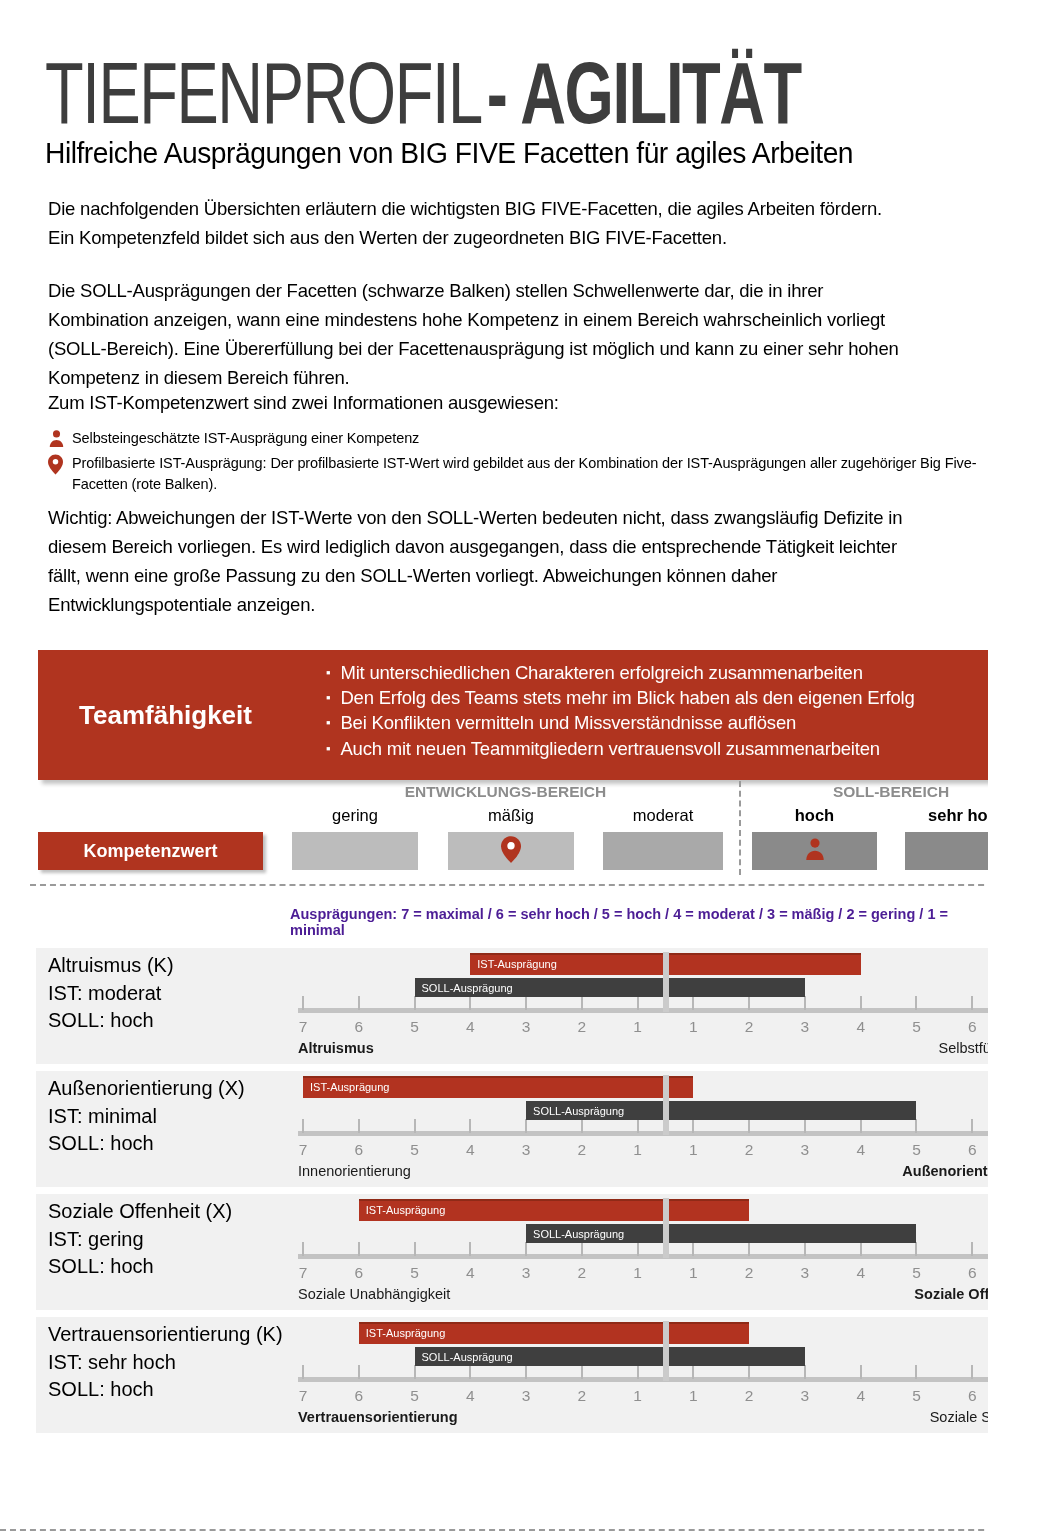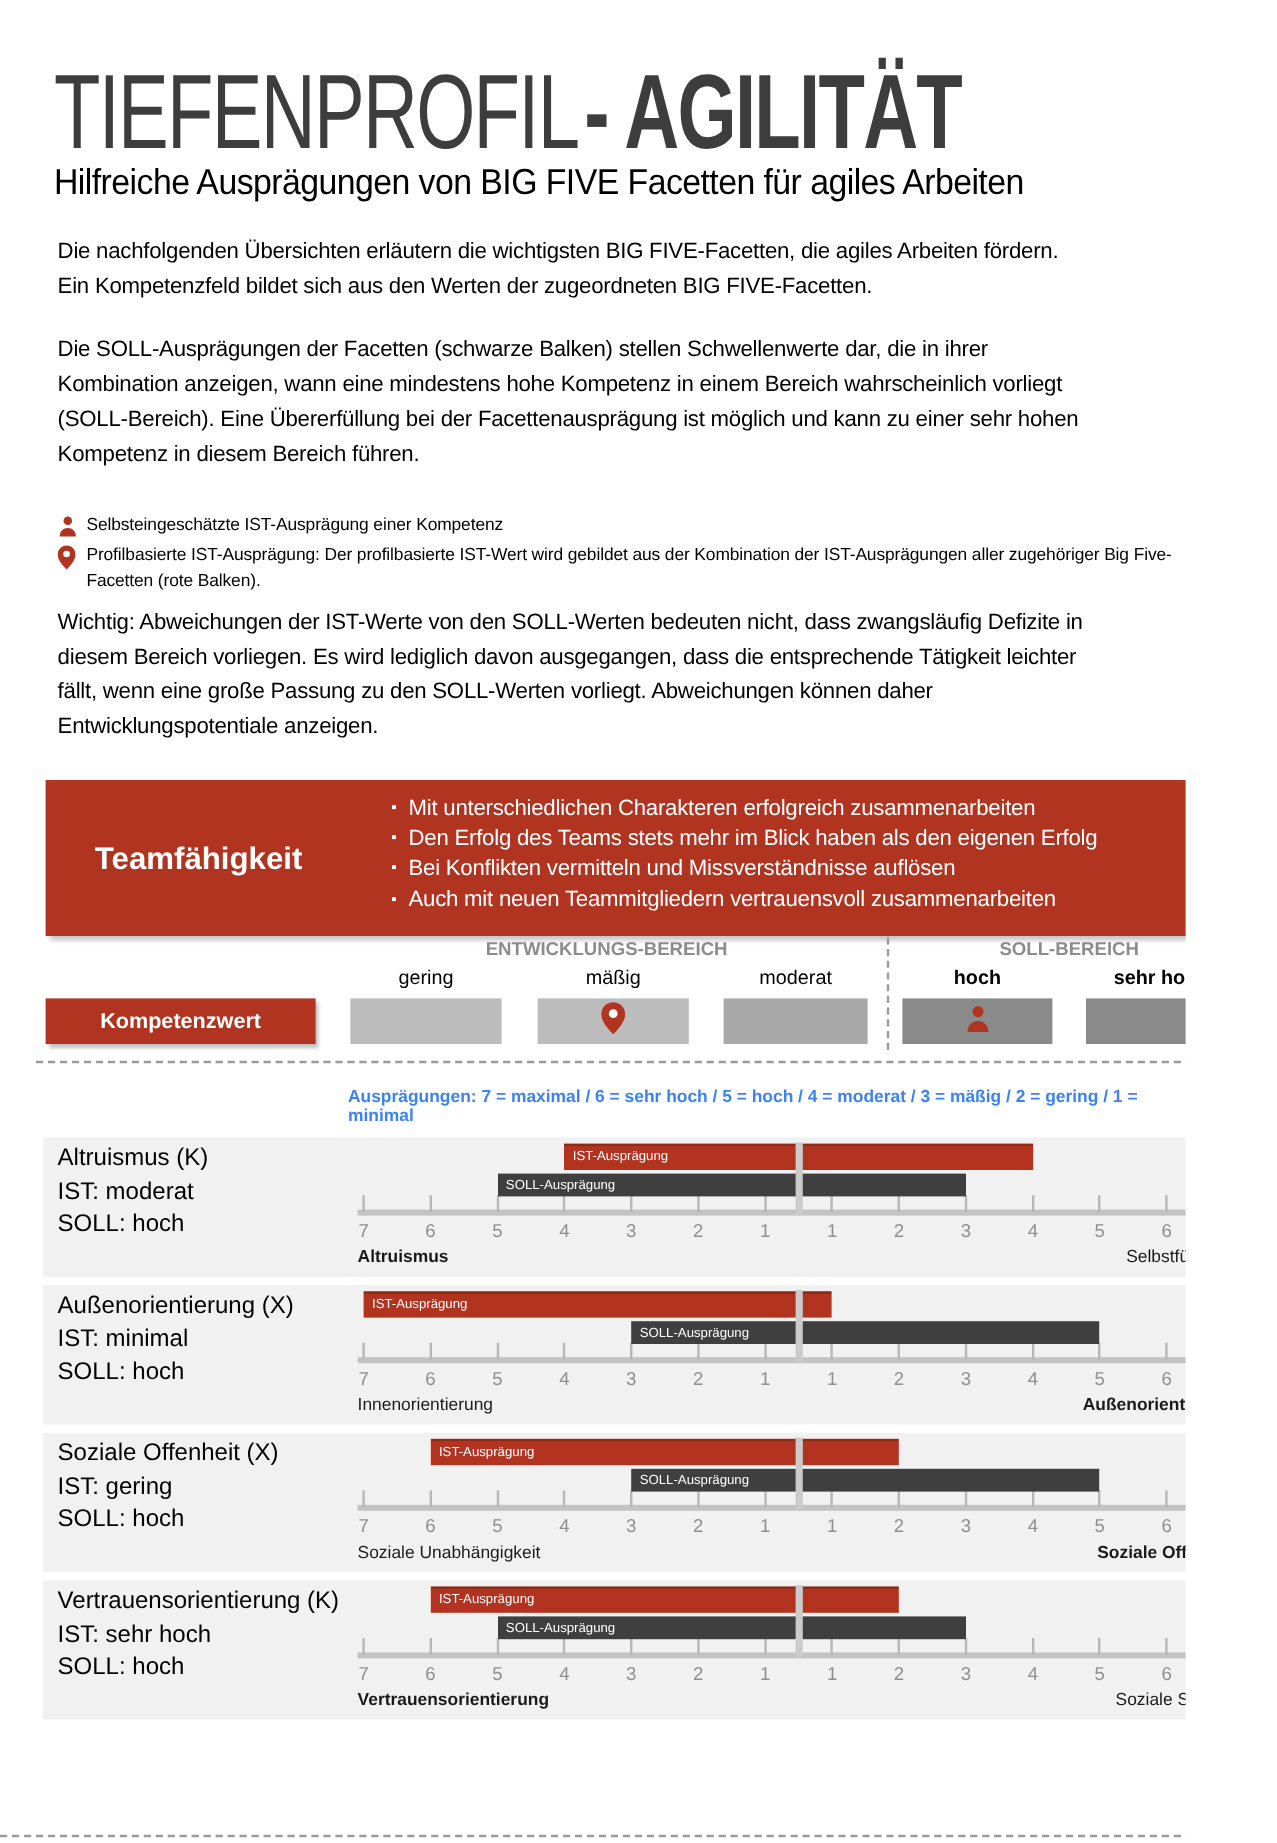--- a/index.html
+++ b/index.html
@@ -48,21 +48,21 @@
   .kw-box{position:absolute;left:0;top:49px;width:225px;height:38px;background:#b0341f;
     box-shadow:3px 3px 3px #c0c0c0;display:flex;align-items:center;justify-content:center;
     color:#fff;font-size:18px;font-weight:700;}
   .gray-l{background:#bcbcbc;}
   .gray-m{background:#a9a9a9;}
   .gray-d{background:#8a8a8a;}
   .lg-box{display:flex;align-items:center;justify-content:center;}
   .hr-dash{position:absolute;left:30px;top:884px;width:1004px;border-top:2px dashed #9a9a9a;}
   .bottom-dash{position:absolute;left:0;top:1529px;width:1064px;border-top:2px dashed #9a9a9a;}
   
-  .scale-note{position:absolute;left:290px;top:906px;font-size:14.5px;font-weight:700;color:#3b82f6;}
+  .scale-note{position:absolute;left:290px;top:906px;font-size:14.5px;font-weight:700;color:#4c1d95;}
   
   #chart-rows{position:absolute;left:36px;top:948px;width:996px;}
   .crow{position:relative;width:996px;height:116px;background:#f1f1f1;margin-bottom:7px;}
   .crow .lcol{position:absolute;left:12px;top:4px;font-size:20px;line-height:27.5px;color:#000;}
   .cz{position:absolute;left:247px;top:0;width:749px;height:116px;}
   .baseline{position:absolute;left:2%;right:0;top:60px;height:5px;background:#c3c3c3;}
   .tick{position:absolute;top:48px;width:2px;height:14px;background:#b7b7b7;}
   .ticknum{position:absolute;top:70px;width:30px;margin-left:-15px;text-align:center;
     font-size:15.5px;color:#8f8f8f;}
   .cdiv{position:absolute;top:4px;height:60px;width:6px;background:#cbcbcb;z-index:4;}
@@ -87,20 +87,21 @@
   </h1>
   <div class="page-num">1</div>
   <h2 class="subtitle" style="margin:0;">Hilfreiche Ausprägungen von BIG FIVE Facetten für agiles Arbeiten</h2>
 
   <div class="para p1">Die nachfolgenden Übersichten erläutern die wichtigsten BIG FIVE-Facetten, die agiles Arbeiten fördern.
 Ein Kompetenzfeld bildet sich aus den Werten der zugeordneten BIG FIVE-Facetten.</div>
   <div class="para p2">Die SOLL-Ausprägungen der Facetten (schwarze Balken) stellen Schwellenwerte dar, die in ihrer
 Kombination anzeigen, wann eine mindestens hohe Kompetenz in einem Bereich wahrscheinlich vorliegt
 (SOLL-Bereich). Eine Übererfüllung bei der Facettenausprägung ist möglich und kann zu einer sehr hohen
 Kompetenz in diesem Bereich führen.</div>
+  <div class="para p3">Zum IST-Kompetenzwert sind zwei Informationen ausgewiesen:</div>
 
   <div class="iconrow ir1">
     <span class="ic">
       <svg class="red" width="17" height="19" viewBox="0 0 24 26">
         <circle cx="12" cy="6.5" r="5"></circle>
         <path d="M2.5 25c0-6 4.2-10 9.5-10s9.5 4 9.5 10z"></path>
       </svg>
     </span>
     <span class="itx">Selbsteingeschätzte IST-Ausprägung einer Kompetenz</span>
   </div>

